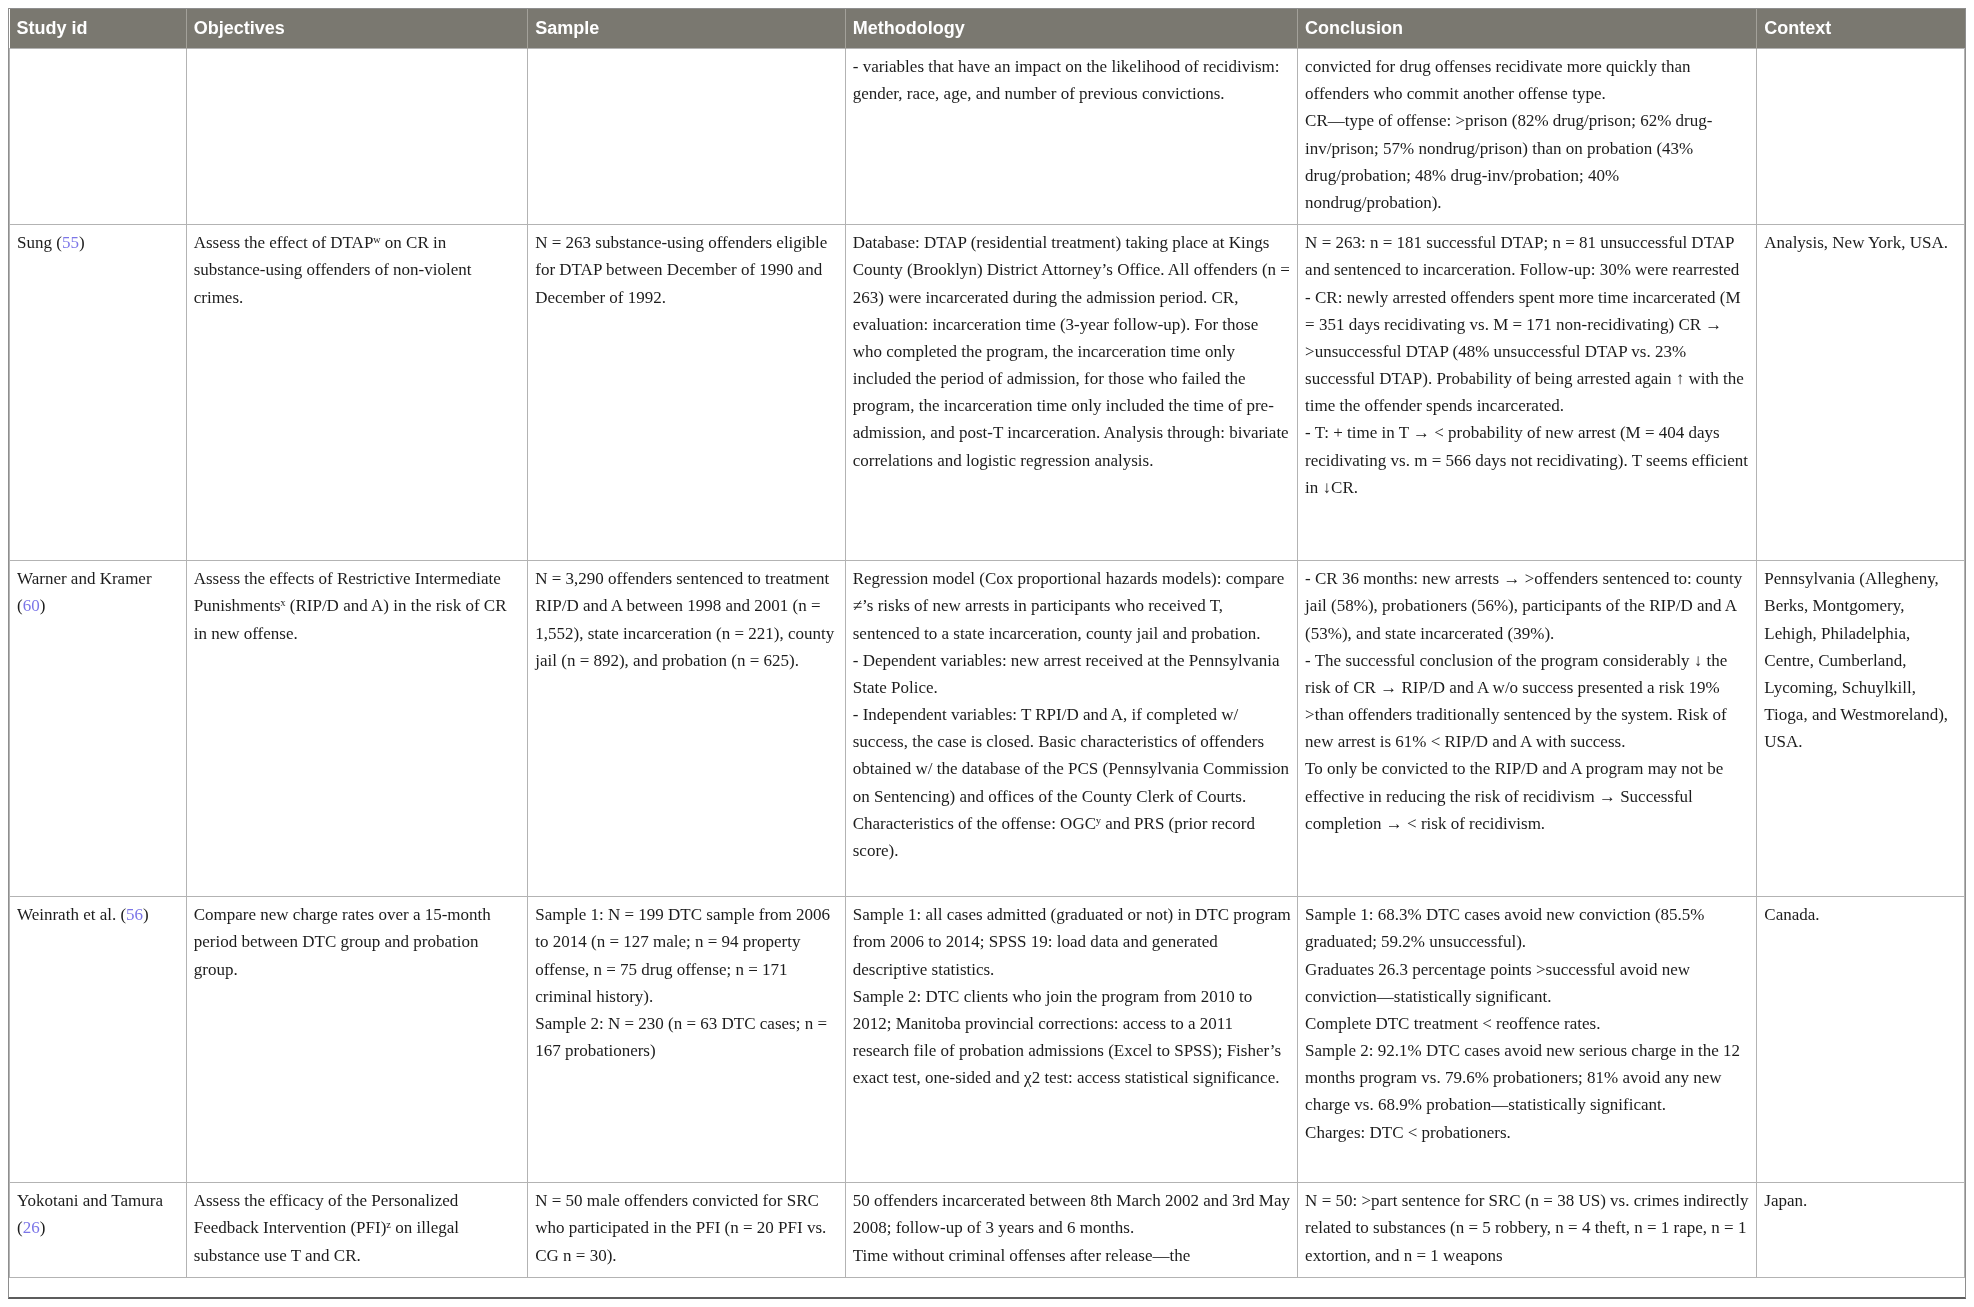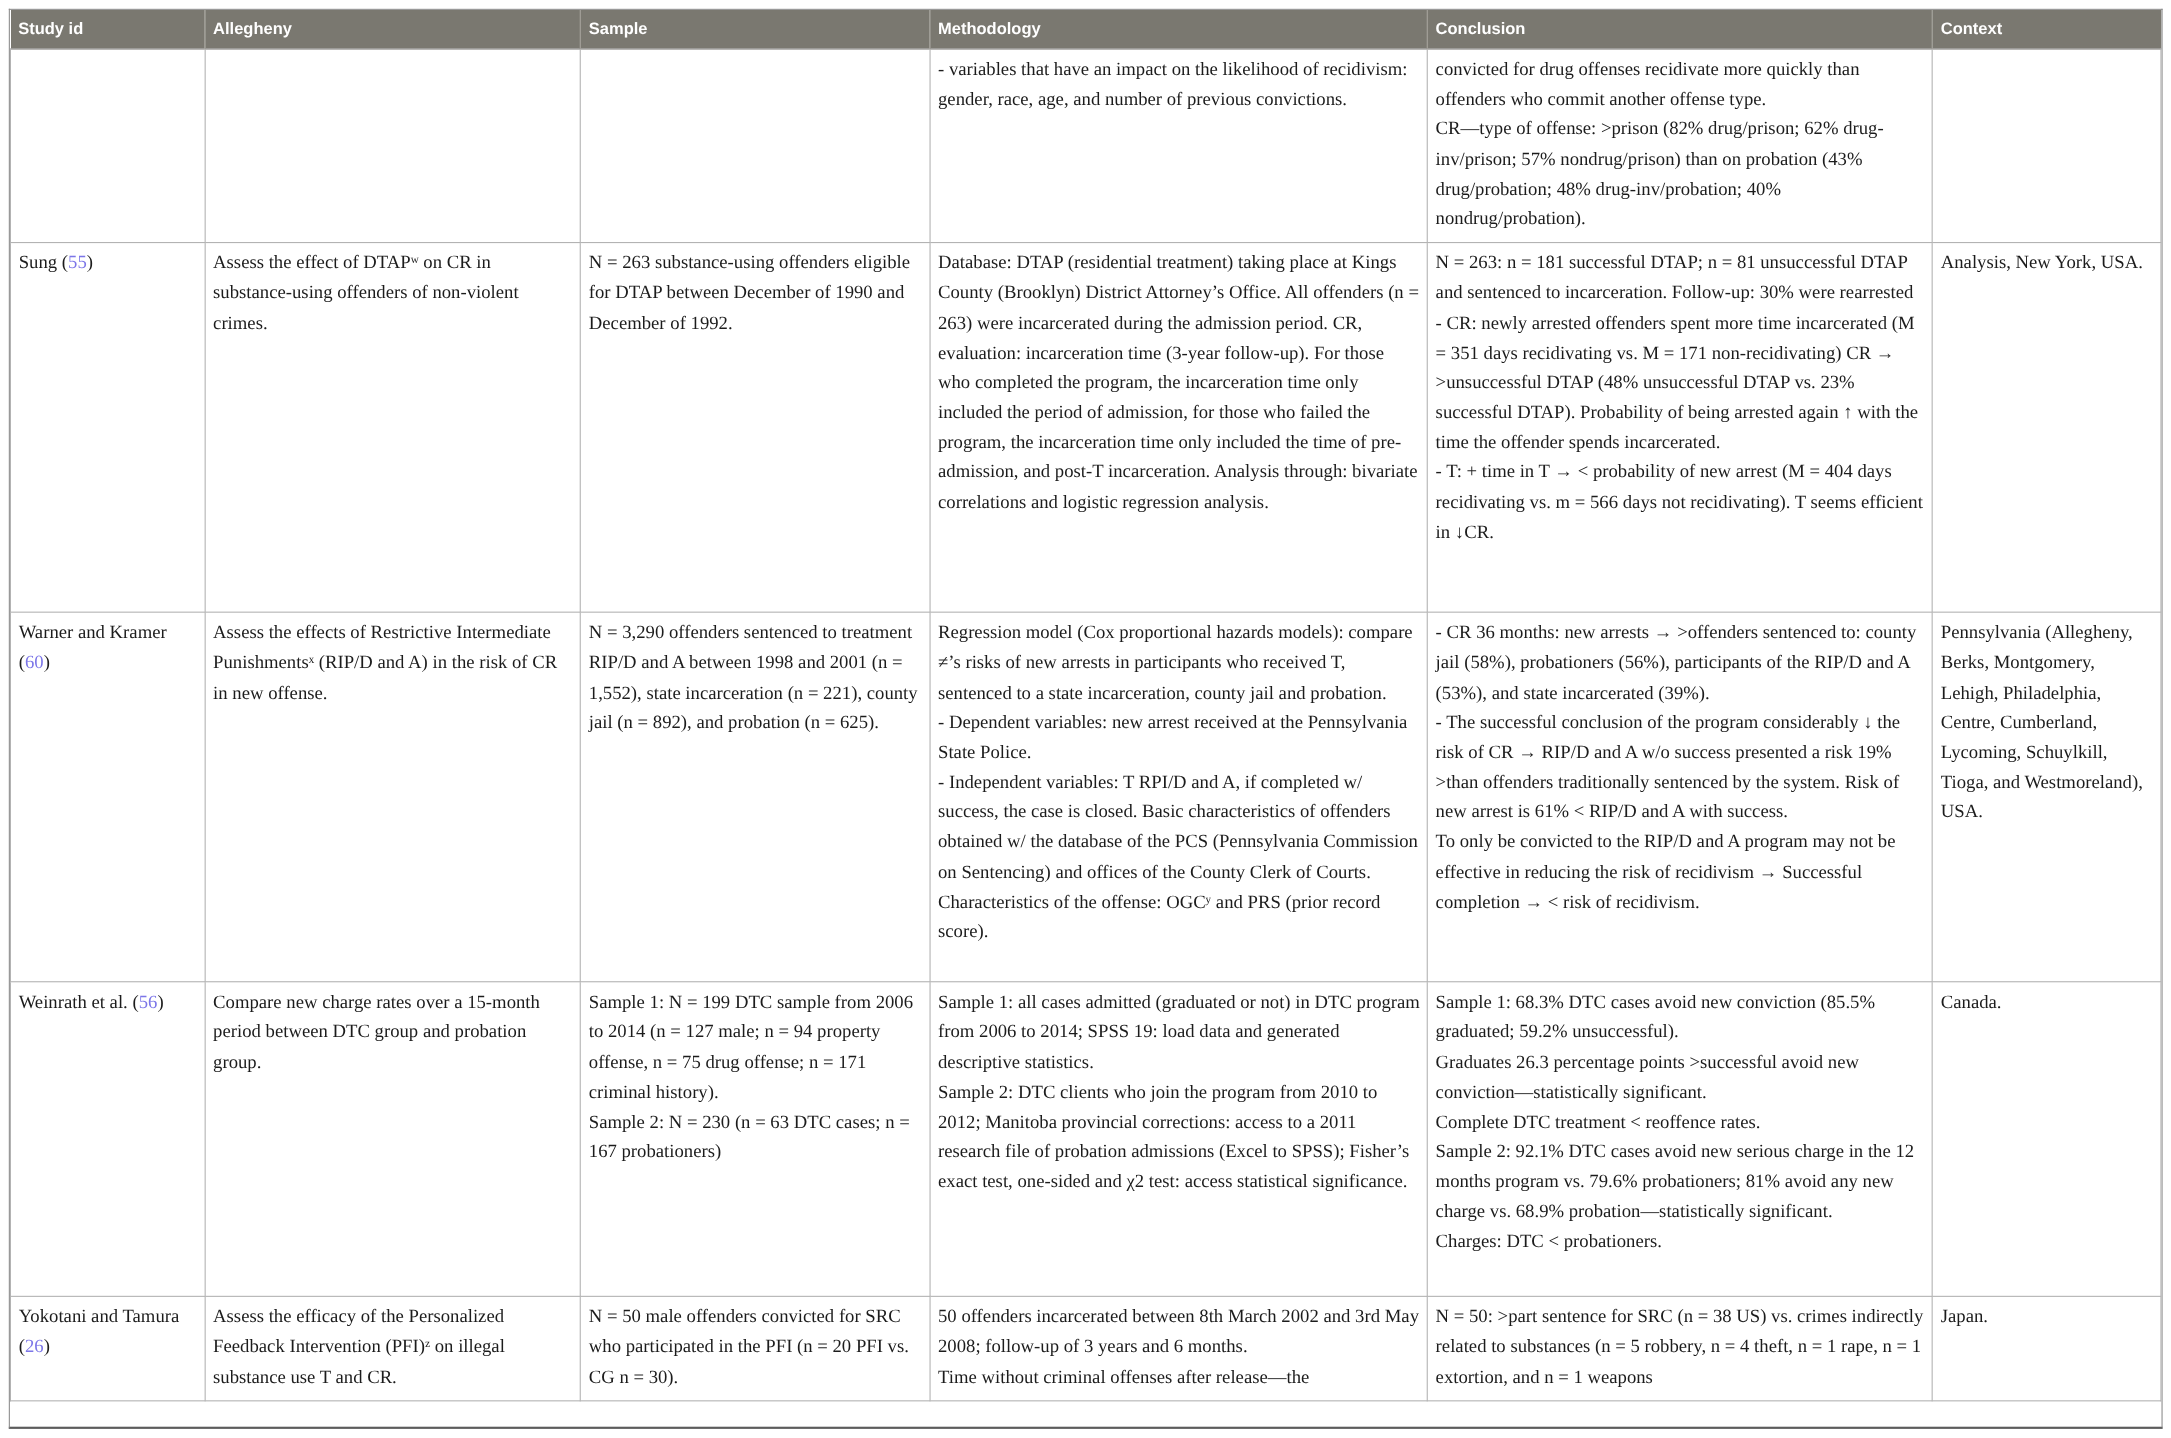--- a/index.html
+++ b/index.html
@@ -29,21 +29,21 @@
   table.review {
     width: 100%;
     border-collapse: collapse;
     table-layout: fixed;
   }
   table.review th {
     background: #7a7870;
     color: #ffffff;
     font-family: "Liberation Sans", sans-serif;
     font-weight: 700;
-    font-size: 15px;
+    font-size: 18px;
     text-align: left;
     vertical-align: middle;
     padding: 9px 6px 9px 7px;
     height: 30px;
     border-left: 1px solid #a3a19a;
     box-sizing: border-box;
   }
   table.review th:first-child { border-left: none; }
   table.review td {
     vertical-align: top;
@@ -74,21 +74,21 @@
       <col style="width:9.04%">
       <col style="width:17.47%">
       <col style="width:16.24%">
       <col style="width:23.14%">
       <col style="width:23.49%">
       <col style="width:10.62%">
     </colgroup>
     <thead>
       <tr>
         <th>Study id</th>
-        <th>Allegheny</th>
+        <th>Objectives</th>
         <th>Sample</th>
         <th>Methodology</th>
         <th>Conclusion</th>
         <th>Context</th>
       </tr>
     </thead>
     <tbody>
 
       <tr class="row-cont">
         <td></td>

